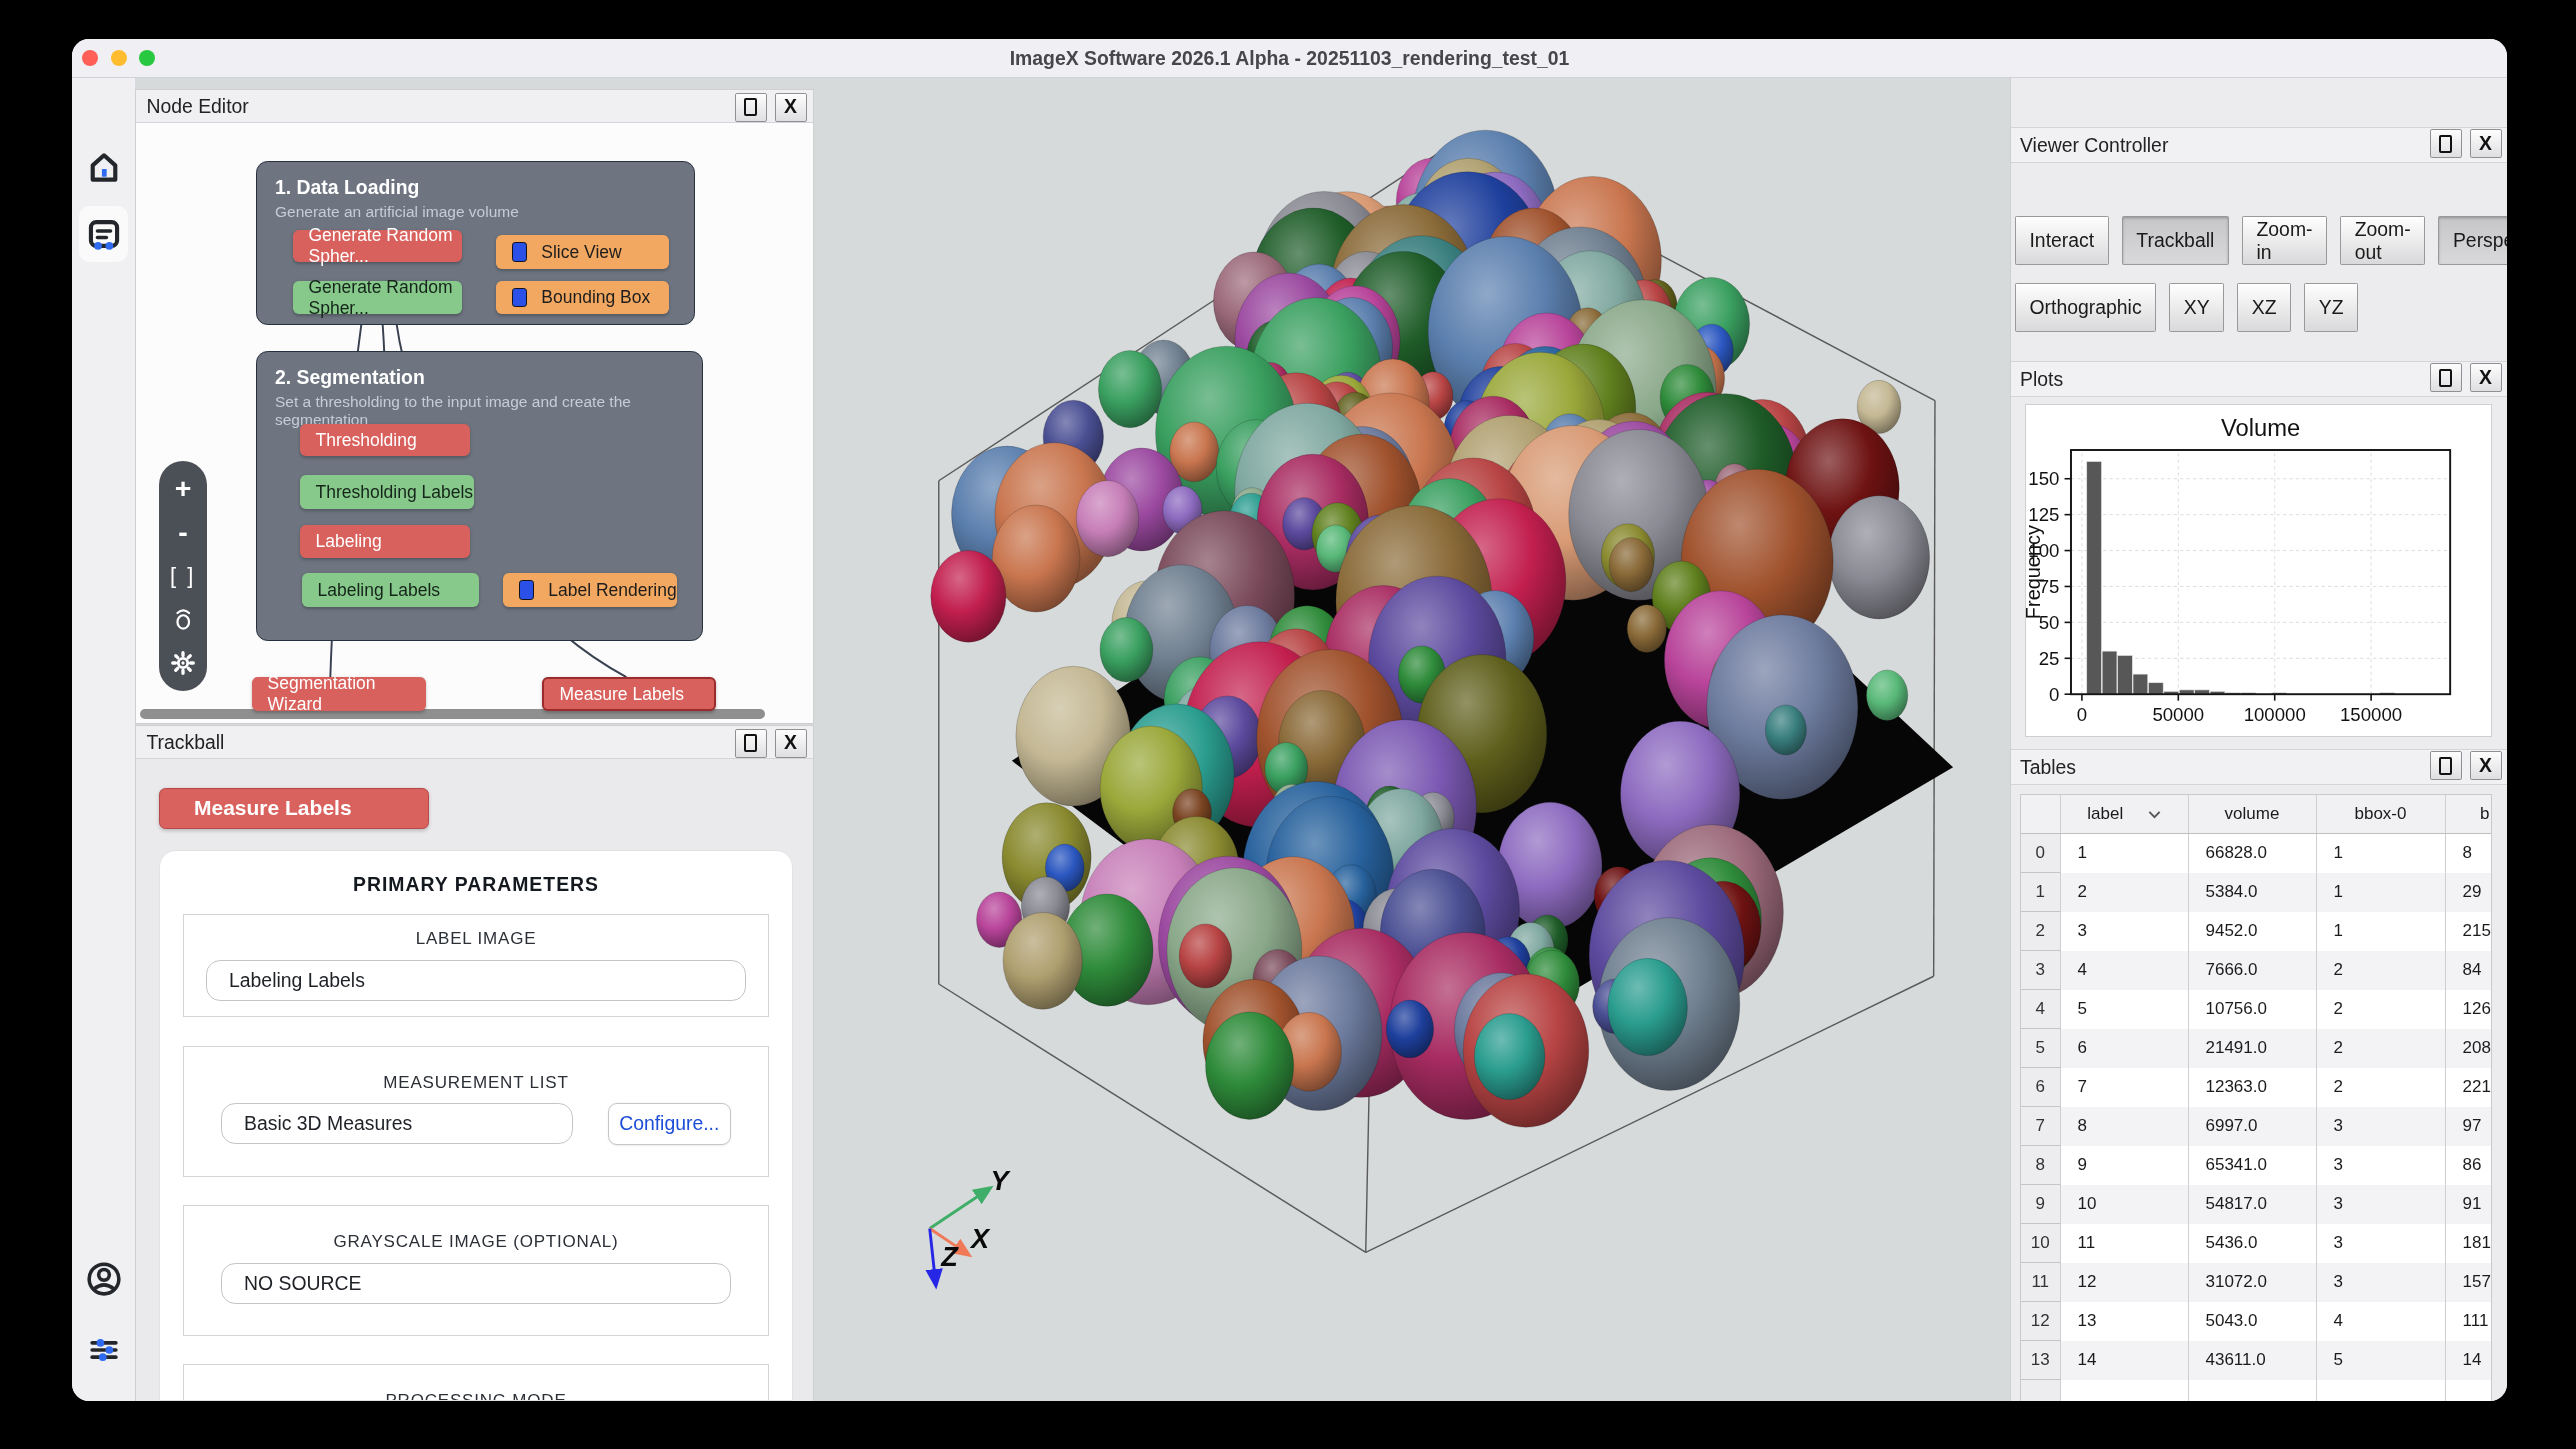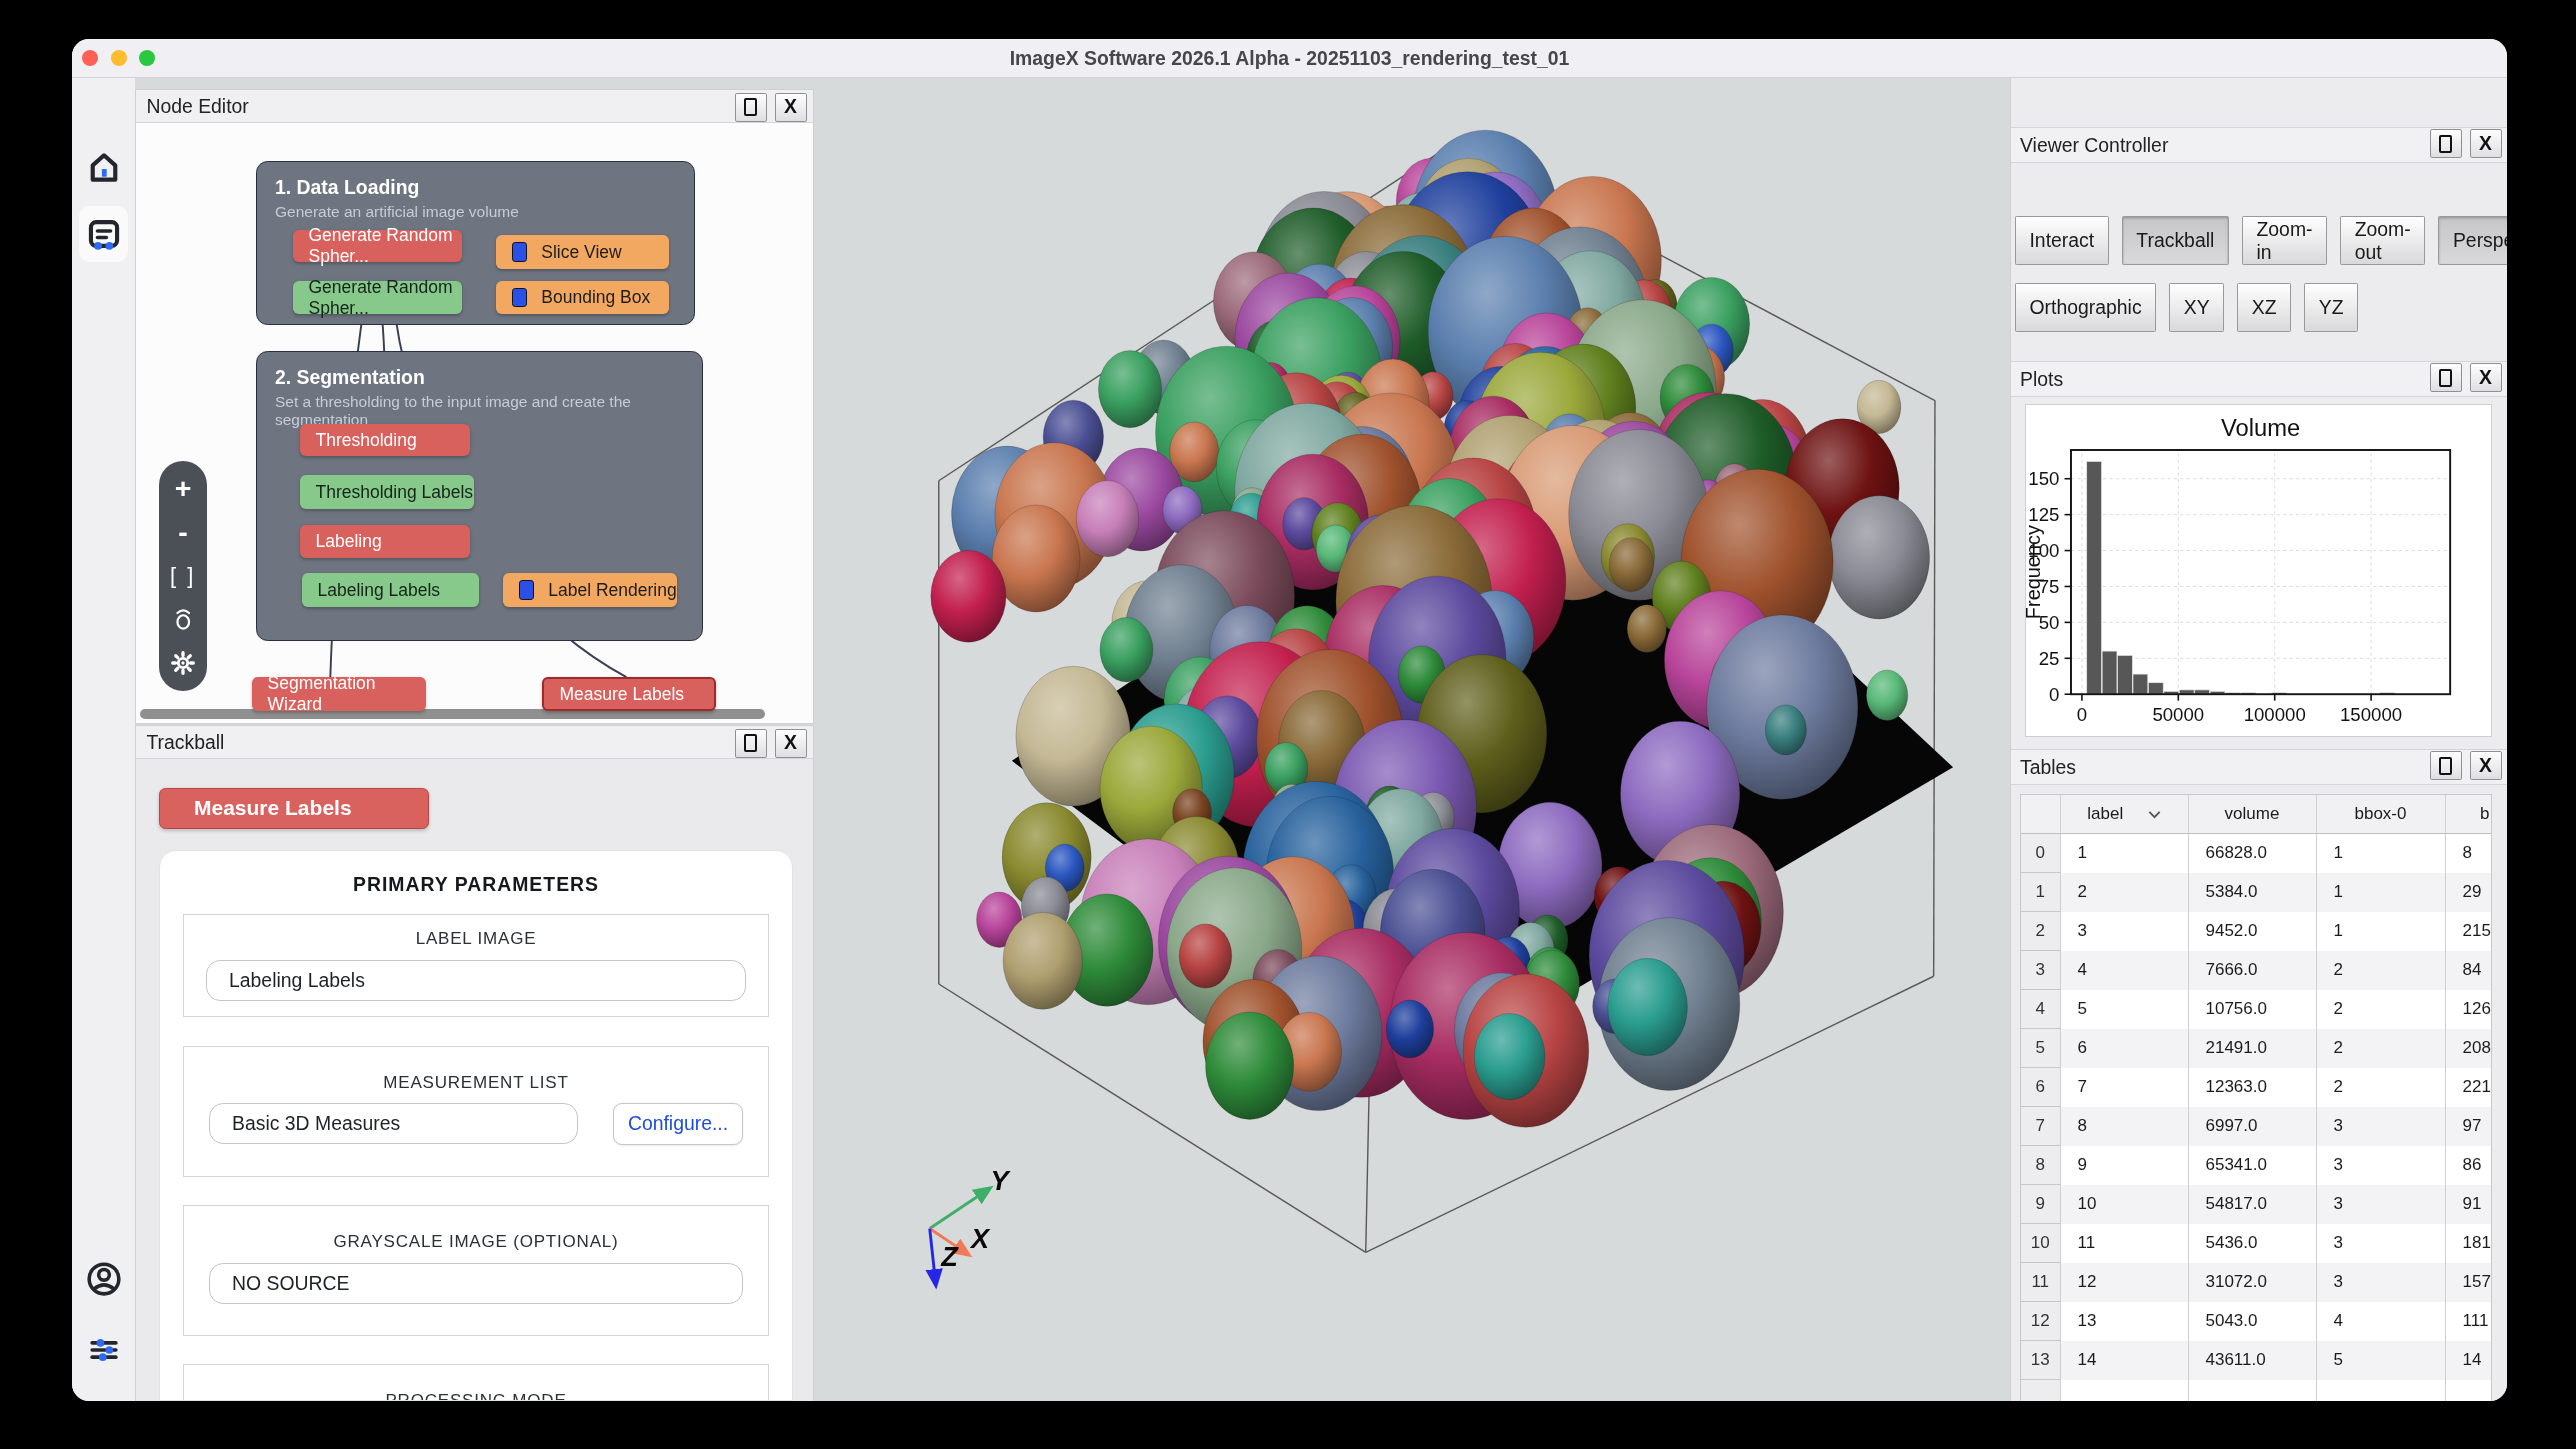--- a/index.html
+++ b/index.html
@@ -36,21 +36,21 @@
   .node.selected{border:2.6px solid #9c2b2b;}
   .blue-chip{display:inline-block;width:13.6px;height:17.5px;background:#2a50e8;border:1.9px solid #10131a;border-radius:3.2px;margin-right:14.2px;}
   .ne-toolbar{position:absolute;left:23px;top:338px;width:48px;height:230px;background:#4b4f56;border-radius:24px;display:flex;flex-direction:column;align-items:center;justify-content:space-evenly;color:#fff;z-index:5;}
   .ne-tool{color:#fff;display:flex;align-items:center;justify-content:center;width:32px;height:32px;}
   .ne-scroll{position:absolute;left:3.9px;bottom:3.9px;width:625px;height:9.7px;background:#8f8f8f;border-radius:5.2px;}
   
   .insp-body{position:relative;width:100%;height:642px;background:#eaeaec;overflow:hidden;}
   .sel-node-btn{position:absolute;left:23px;top:28.5px;width:270px;height:41px;background:#d9625e;border:1.9px solid #b84848;border-radius:6.5px;color:#fff;font-weight:bold;font-size:21px;display:flex;align-items:center;padding-left:34px;box-sizing:border-box;box-shadow:0 1.9px 3.9px rgba(0,0,0,.2);}
   .card{position:absolute;left:23px;top:91px;width:634px;height:551px;background:#fff;border:1.3px solid #e2e2e4;border-radius:17px 17px 0 0;box-sizing:border-box;padding:22px 23px;overflow:hidden;text-align:center;}
   .section-title{font-size:19.4px;font-weight:bold;color:#14181f;letter-spacing:1px;margin-bottom:18px;}
-  .fgroup{border:1.3px solid #d4d4d6;padding:26px 25px 31px;margin-bottom:28.5px;}
+  .fgroup{border:1.3px solid #d4d4d6;padding:26px 37px 31px;margin-bottom:28.5px;}
   .fgroup.first{padding:14.2px 22px 15.5px;}
   .flabel{font-size:17px;color:#2b2f36;letter-spacing:0.8px;margin-bottom:10.4px;}
   .finput{height:41px;border:1.3px solid #c4c4c6;border-radius:14.2px;display:flex;align-items:center;padding-left:22px;font-size:19.4px;color:#1e2126;background:#fff;box-sizing:border-box;}
   .frow{display:flex;align-items:center;gap:35px;}
   .frow .finput{width:388px;}
   .cfg-btn{width:135px;height:40px;border:1.3px solid #c6c6c8;border-radius:9px;background:#fff;font-size:19.4px;color:#1d4ed8;display:flex;align-items:center;justify-content:center;box-shadow:0 0.6px 1.9px rgba(0,0,0,.08);}
   
   .rightcol{position:absolute;left:1938px;top:38px;width:497px;bottom:0;background:#ececee;border-left:1.3px solid #cfcfd2;z-index:45;}
   .r-head{position:absolute;left:0;width:100%;height:36px;background:#f1f1f4;border-top:1.3px solid #d5d5d9;border-bottom:1.3px solid #d5d5d9;box-sizing:border-box;}
   .r-title{position:absolute;left:9px;top:0;line-height:34px;font-size:19.4px;color:#222;}

